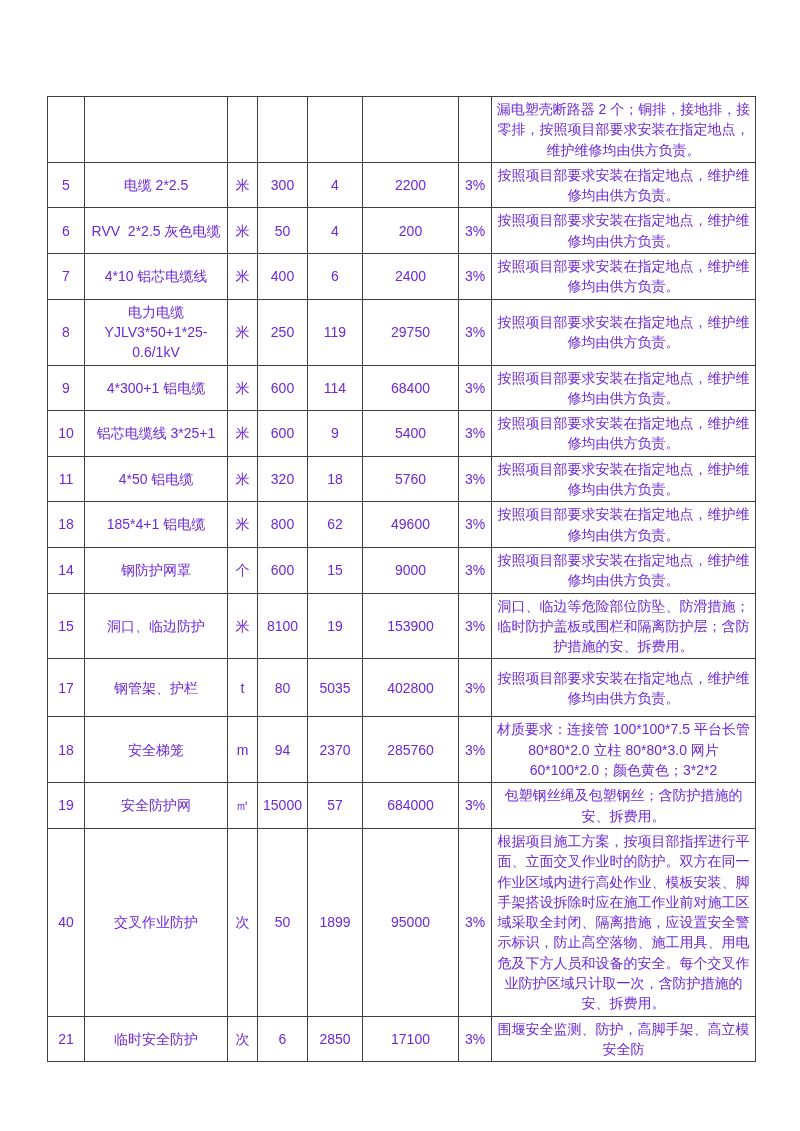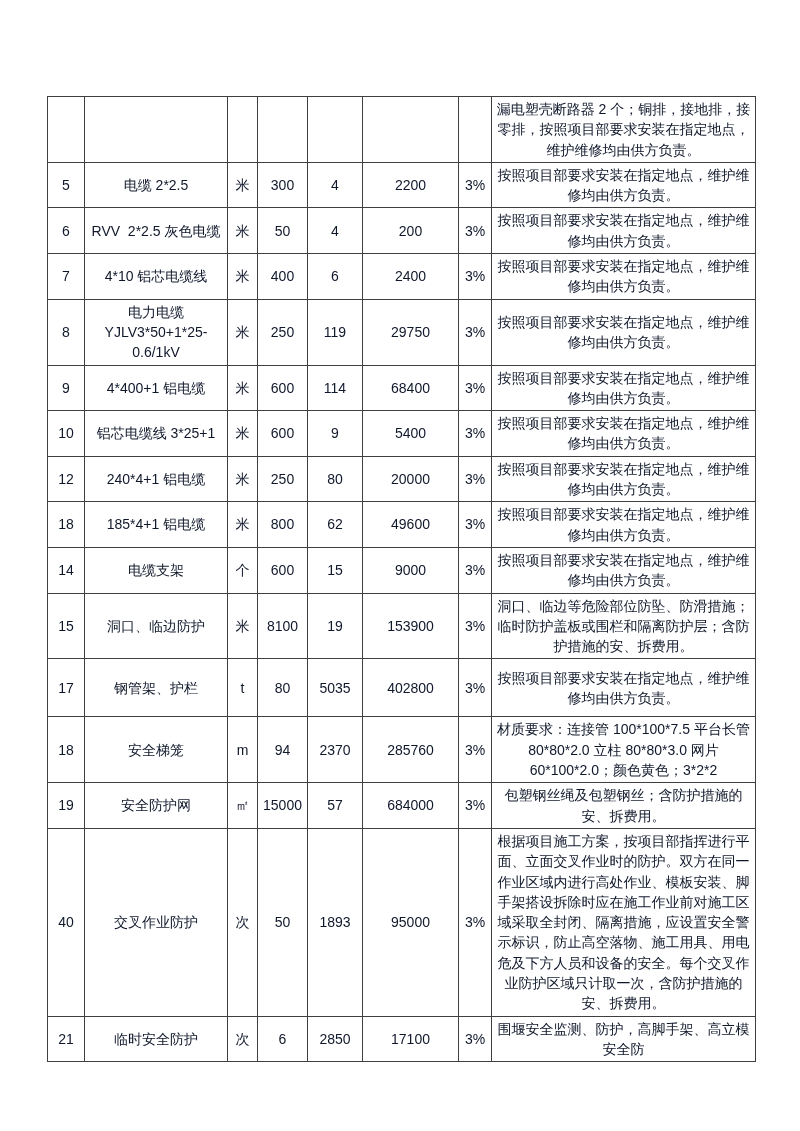--- a/index.html
+++ b/index.html
@@ -6,21 +6,21 @@
     margin: 0;
     padding: 0;
     background: #ffffff;
   }
   .page {
     position: relative;
     width: 800px;
     height: 1131px;
     background: #ffffff;
     font-family: "Liberation Sans", "DejaVu Sans", sans-serif;
-    color: #0f172a;
+    color: #6d28d9;
     overflow: hidden;
   }
   table.price-table {
     position: absolute;
     left: 47px;
     top: 96px;
     width: 708px;
     border-collapse: collapse;
     table-layout: fixed;
   }
@@ -129,61 +129,61 @@
           <td class="col-name">电力电缆 YJLV3*50+1*25-0.6/1kV</td>
           <td class="col-unit">米</td>
           <td class="col-qty">250</td>
           <td class="col-price">119</td>
           <td class="col-total">29750</td>
           <td class="col-rate">3%</td>
           <td class="col-notes">按照项目部要求安装在指定地点，维护维修均由供方负责。</td>
         </tr>
         <tr>
           <td class="col-seq">9</td>
-          <td class="col-name">4*400+1 铝电缆</td>
+          <td class="col-name">4*300+1 铝电缆</td>
           <td class="col-unit">米</td>
           <td class="col-qty">600</td>
           <td class="col-price">114</td>
           <td class="col-total">68400</td>
           <td class="col-rate">3%</td>
           <td class="col-notes">按照项目部要求安装在指定地点，维护维修均由供方负责。</td>
         </tr>
         <tr>
           <td class="col-seq">10</td>
           <td class="col-name">铝芯电缆线 3*25+1</td>
           <td class="col-unit">米</td>
           <td class="col-qty">600</td>
           <td class="col-price">9</td>
           <td class="col-total">5400</td>
           <td class="col-rate">3%</td>
           <td class="col-notes">按照项目部要求安装在指定地点，维护维修均由供方负责。</td>
         </tr>
         <tr>
-          <td class="col-seq">12</td>
-          <td class="col-name">240*4+1 铝电缆</td>
-          <td class="col-unit">米</td>
-          <td class="col-qty">250</td>
-          <td class="col-price">80</td>
-          <td class="col-total">20000</td>
+          <td class="col-seq">11</td>
+          <td class="col-name">4*50 铝电缆</td>
+          <td class="col-unit">米</td>
+          <td class="col-qty">320</td>
+          <td class="col-price">18</td>
+          <td class="col-total">5760</td>
           <td class="col-rate">3%</td>
           <td class="col-notes">按照项目部要求安装在指定地点，维护维修均由供方负责。</td>
         </tr>
         <tr>
           <td class="col-seq">18</td>
           <td class="col-name">185*4+1 铝电缆</td>
           <td class="col-unit">米</td>
           <td class="col-qty">800</td>
           <td class="col-price">62</td>
           <td class="col-total">49600</td>
           <td class="col-rate">3%</td>
           <td class="col-notes">按照项目部要求安装在指定地点，维护维修均由供方负责。</td>
         </tr>
         <tr>
           <td class="col-seq">14</td>
-          <td class="col-name">电缆支架</td>
+          <td class="col-name">钢防护网罩</td>
           <td class="col-unit">个</td>
           <td class="col-qty">600</td>
           <td class="col-price">15</td>
           <td class="col-total">9000</td>
           <td class="col-rate">3%</td>
           <td class="col-notes">按照项目部要求安装在指定地点，维护维修均由供方负责。</td>
         </tr>
         <tr>
           <td class="col-seq">15</td>
           <td class="col-name">洞口、临边防护</td>
@@ -222,21 +222,21 @@
           <td class="col-price">57</td>
           <td class="col-total">684000</td>
           <td class="col-rate">3%</td>
           <td class="col-notes">包塑钢丝绳及包塑钢丝；含防护措施的安、拆费用。</td>
         </tr>
         <tr>
           <td class="col-seq">40</td>
           <td class="col-name">交叉作业防护</td>
           <td class="col-unit">次</td>
           <td class="col-qty">50</td>
-          <td class="col-price">1893</td>
+          <td class="col-price">1899</td>
           <td class="col-total">95000</td>
           <td class="col-rate">3%</td>
           <td class="col-notes">根据项目施工方案，按项目部指挥进行平面、立面交叉作业时的防护。双方在同一作业区域内进行高处作业、模板安装、脚手架搭设拆除时应在施工作业前对施工区域采取全封闭、隔离措施，应设置安全警示标识，防止高空落物、施工用具、用电危及下方人员和设备的安全。每个交叉作业防护区域只计取一次，含防护措施的安、拆费用。</td>
         </tr>
         <tr>
           <td class="col-seq">21</td>
           <td class="col-name">临时安全防护</td>
           <td class="col-unit">次</td>
           <td class="col-qty">6</td>
           <td class="col-price">2850</td>

